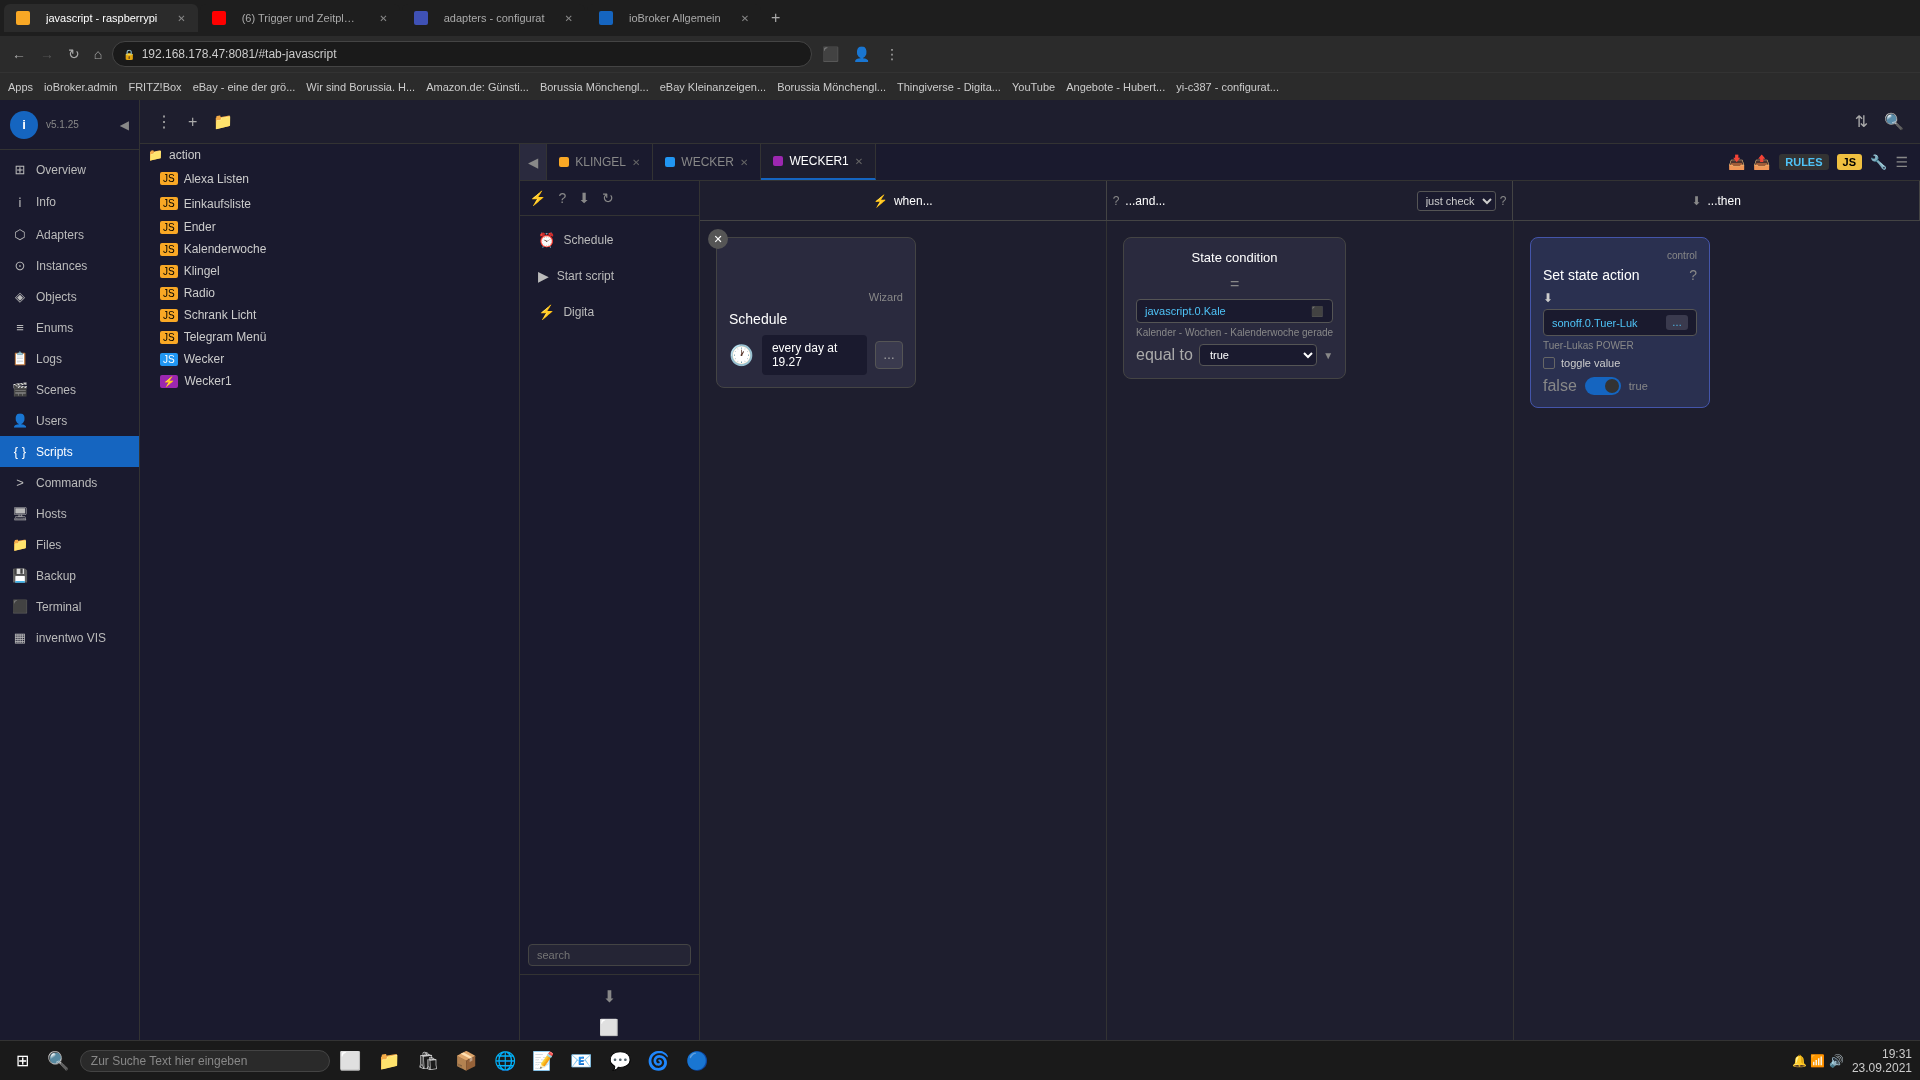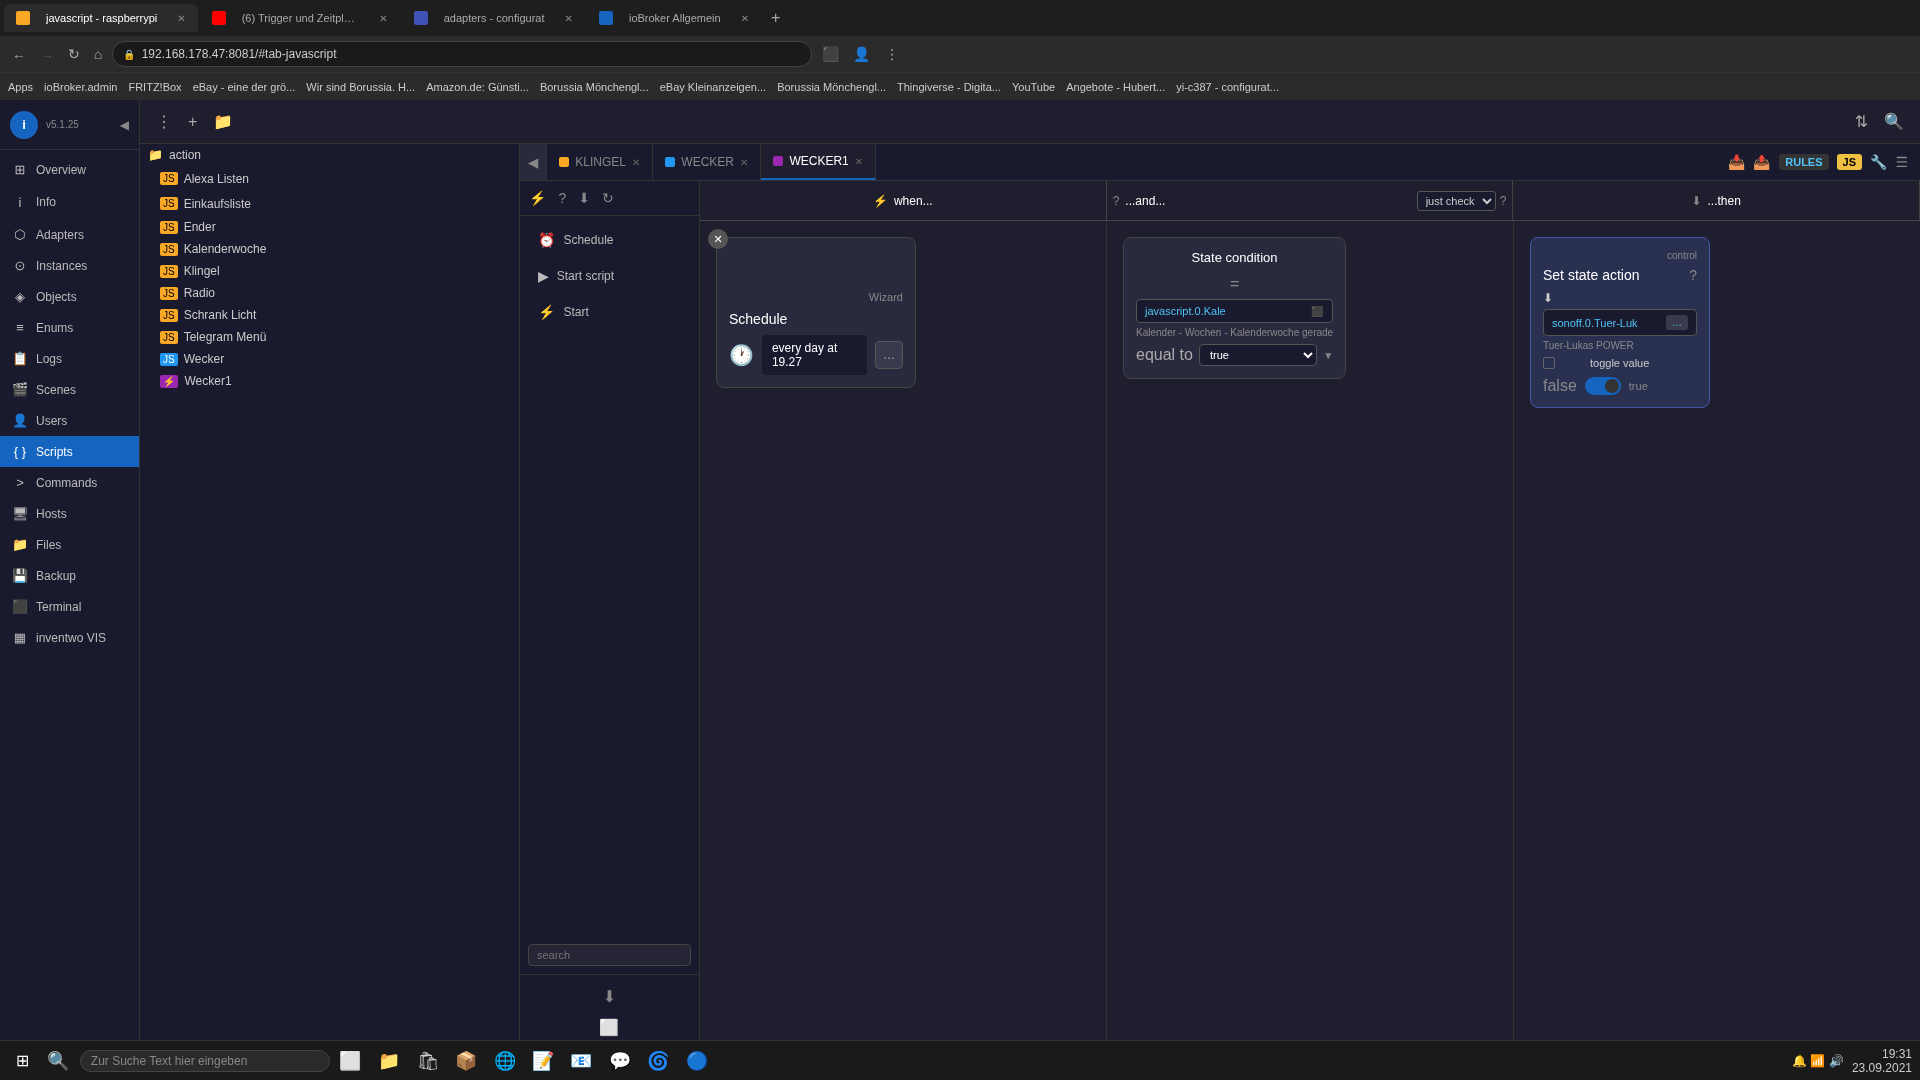--- a/index.html
+++ b/index.html
@@ -106,21 +106,21 @@
     .equal-to-arrow { color: #888; font-size: 10px; }
 
     
     .action-block { background: #2a3050; border-radius: 8px; padding: 12px; min-width: 180px; border: 1px solid #4455aa; align-self: flex-start; }
     .action-header { font-size: 10px; color: #888; text-align: right; margin-bottom: 6px; }
     .action-title { font-size: 14px; color: #fff; margin-bottom: 8px; font-weight: 500; display: flex; align-items: center; justify-content: space-between; }
     .action-input { background: #1a1a2e; border: 1px solid #555; border-radius: 4px; padding: 5px 8px; font-size: 11px; color: #4fc3f7; display: flex; align-items: center; justify-content: space-between; margin-bottom: 4px; }
     .action-sublabel { font-size: 10px; color: #888; margin-bottom: 6px; }
     .checkbox-row { display: flex; align-items: center; gap: 6px; margin-bottom: 8px; }
     .checkbox-icon { width: 12px; height: 12px; border: 1px solid #666; border-radius: 2px; }
-    .checkbox-label { font-size: 11px; color: #ccc; margin-left: 29px; }
+    .checkbox-label { font-size: 11px; color: #ccc; }
     .toggle-row { display: flex; align-items: center; gap: 8px; }
     .toggle-false { font-size: 16px; color: #888; }
     .toggle-true { font-size: 11px; color: #888; }
     .toggle-switch { width: 36px; height: 18px; background: #1565c0; border-radius: 9px; position: relative; cursor: pointer; }
     .toggle-knob { width: 14px; height: 14px; background: #333; border-radius: 50%; position: absolute; right: 2px; top: 2px; }
     .side-icon-btn { background: none; border: none; color: #888; cursor: pointer; font-size: 16px; padding: 4px; }
     .rules-badge { background: #333; color: #4fc3f7; padding: 2px 6px; border-radius: 3px; font-size: 11px; font-weight: bold; cursor: pointer; }
     .js-badge { background: #f0c040; color: #000; padding: 2px 6px; border-radius: 3px; font-size: 11px; font-weight: bold; cursor: pointer; }
 
     
@@ -409,21 +409,21 @@
               <div class="blockly-item">
                 <span class="blockly-item-icon">⏰</span>
                 <span>Schedule</span>
               </div>
               <div class="blockly-item">
                 <span class="blockly-item-icon">▶</span>
                 <span>Start script</span>
               </div>
               <div class="blockly-item">
                 <span class="blockly-item-icon">⚡</span>
-                <span>Start</span>
+                <span>Digita</span>
               </div>
             </div>
             <div style="flex:1;"></div>
             <div class="blockly-search">
               <input type="text" placeholder="search" style="">
             </div>
 
             <div style="display:flex;flex-direction:column;gap:4px;padding:8px 6px;border-top:1px solid #333;">
               <button class="side-icon-btn">⬇</button>
               <button class="side-icon-btn">⬜</button>

